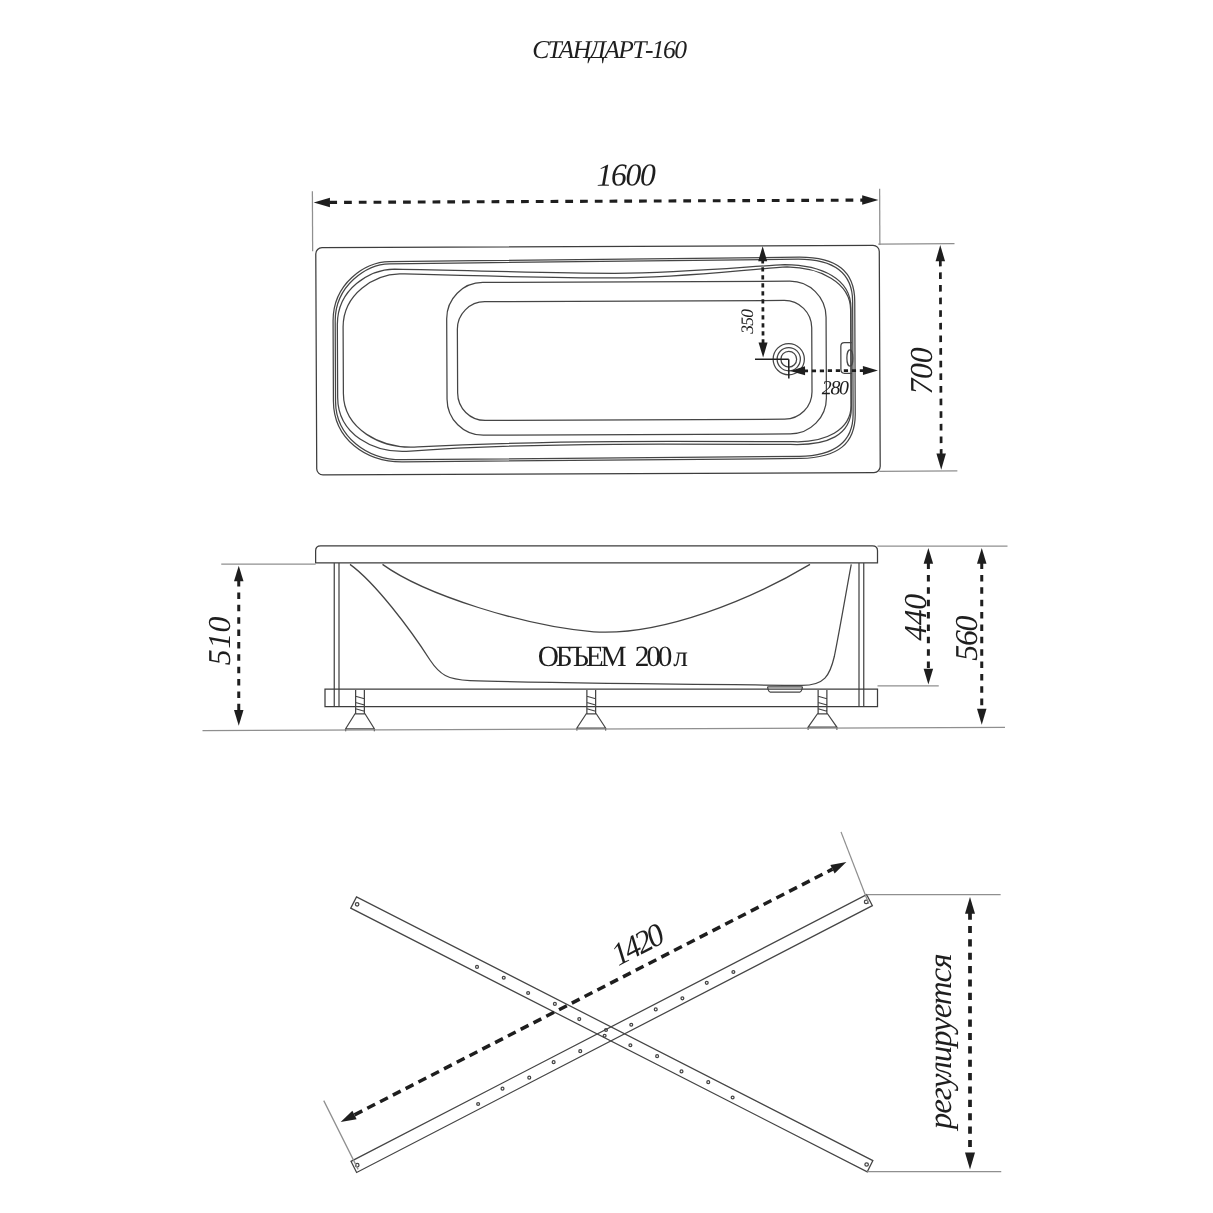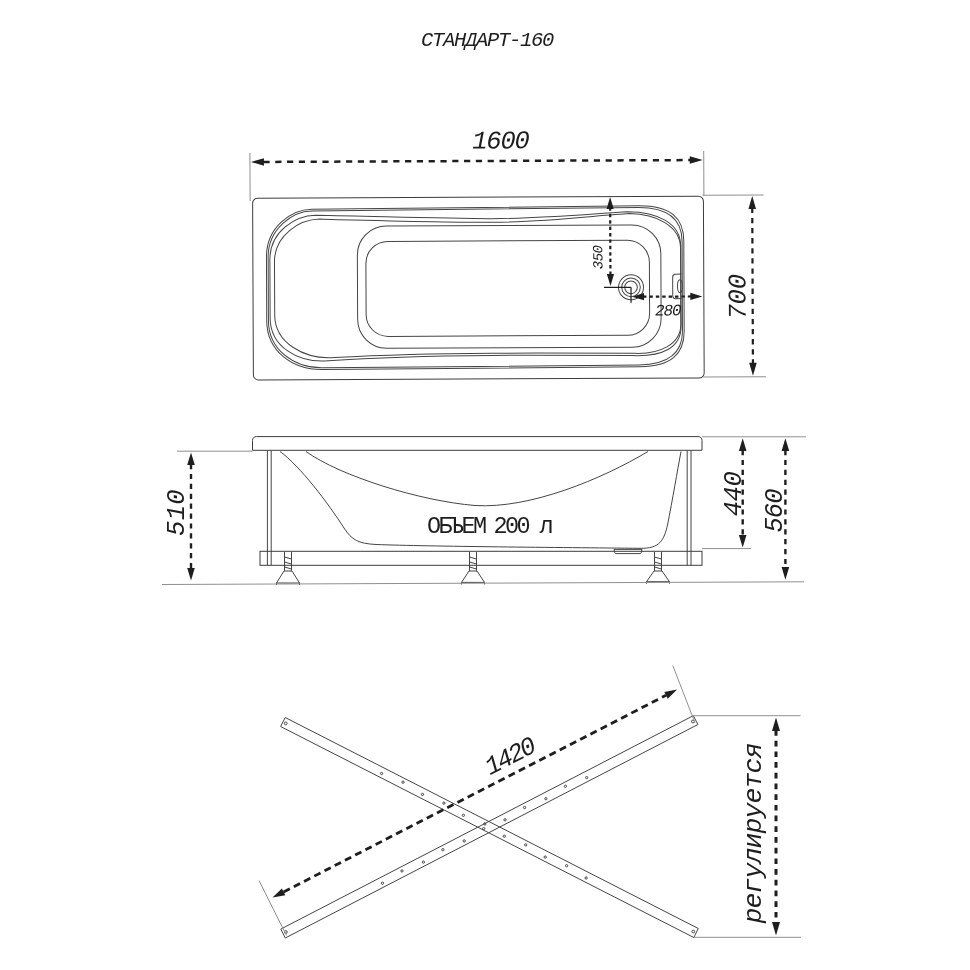--- a/index.html
+++ b/index.html
@@ -1,16 +1,16 @@
 <!DOCTYPE html>
 <html><head>
 <meta charset="utf-8">
 <style>
   html,body{margin:0;padding:0;background:#fff;}
-  #page{width:960px;height:970px;position:relative;background:#fff;font-family:Liberation Mono, monospace;}
+  #page{width:960px;height:970px;position:relative;background:#fff;font-family:Liberation Serif, serif;}
   svg{position:absolute;top:0;left:0;}
   text{fill:#1e1e1e;}
 </style>
 </head>
 <body>
 <div id="page">
 <svg width="970" height="970" viewBox="0 0 970 970">
   <defs></defs>
 
   <text x="487" y="46" font-size="20.5" font-style="italic" text-anchor="middle" letter-spacing="-1.3">СТАНДАРТ-160</text>

